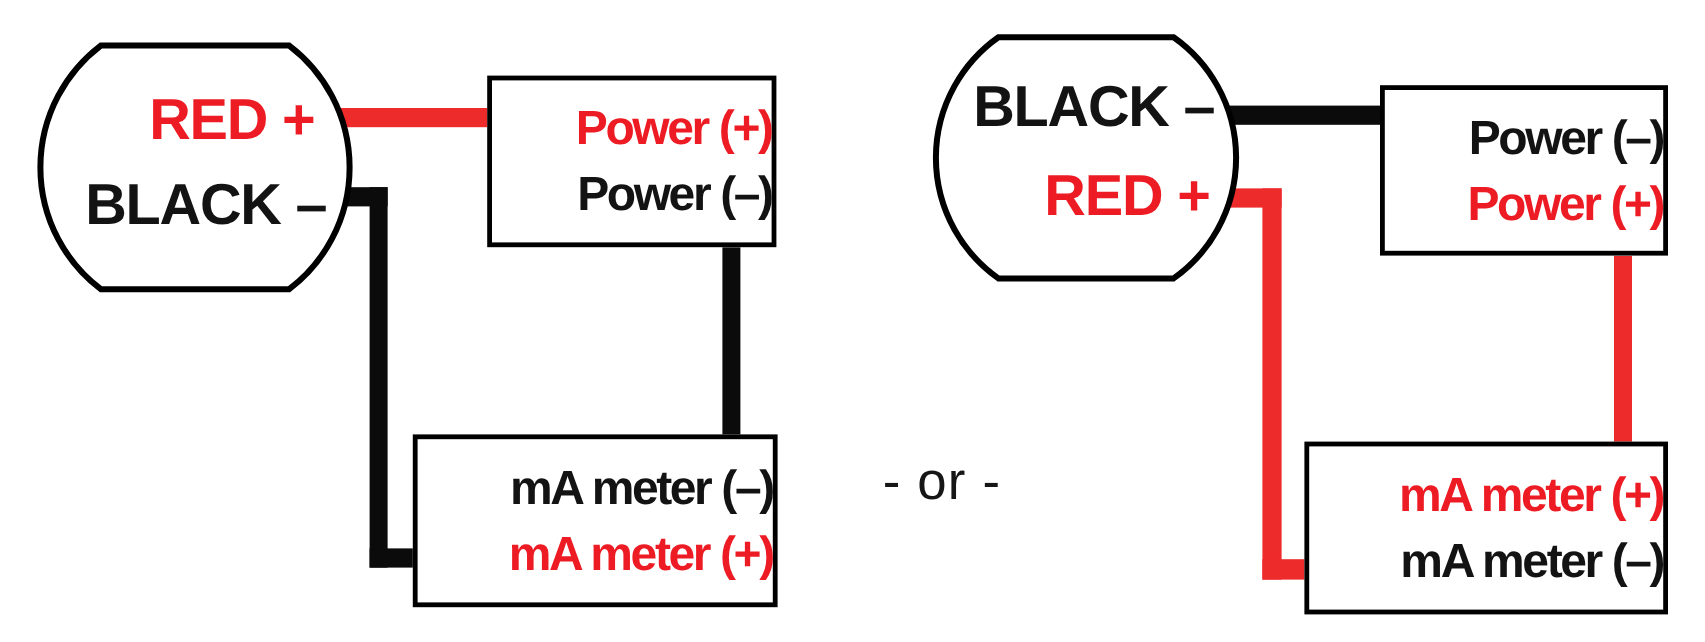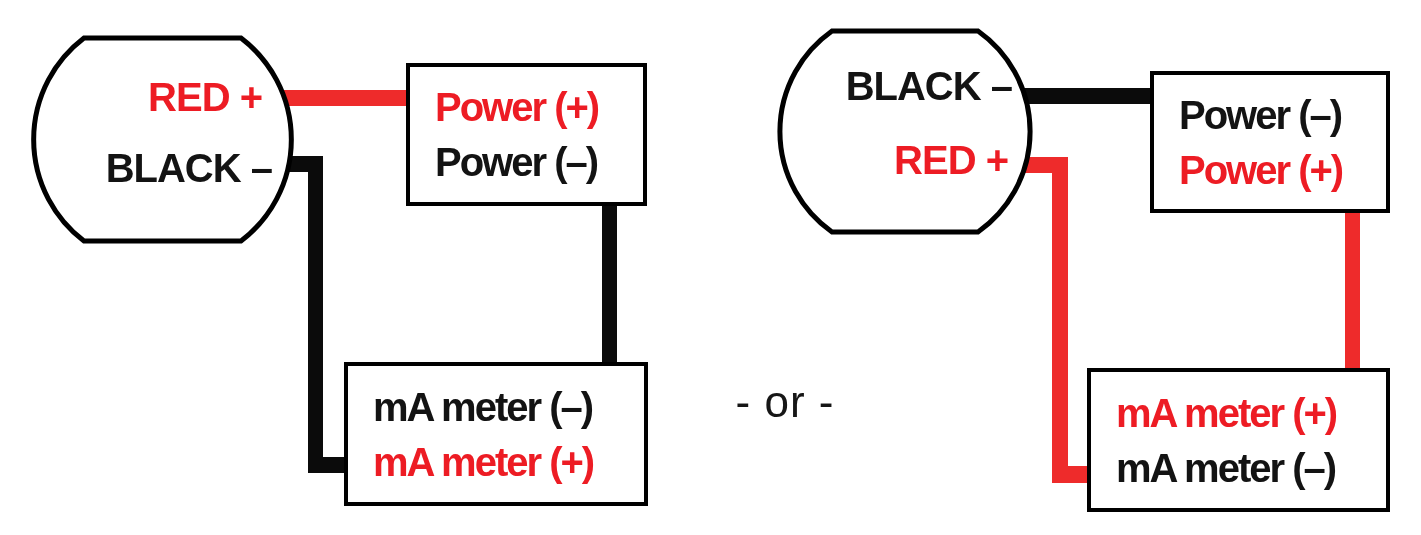--- a/index.html
+++ b/index.html
@@ -9,36 +9,37 @@
     height: 535px;
     background: #ffffff;
     font-family: "Liberation Sans", sans-serif;
     overflow: hidden;
   }
   .wire { position: absolute; }
   svg.sensor { position: absolute; left: 0; top: 0; width: 1421px; height: 535px; pointer-events: none; }
   .sensor-label {
     position: absolute;
     font-weight: bold;
-    font-size: 40px;
+    font-size: 48px;
     letter-spacing: -1px;
     line-height: 1;
     white-space: nowrap;
     text-align: right;
   }
   .tbox {
     position: absolute;
     background: #ffffff;
     border: 4px solid #000000;
     box-sizing: border-box;
     display: flex;
     flex-direction: column;
     justify-content: center;
     gap: 15px;
     padding-left: 25px;
+    align-items: flex-end;
   }
   .tline {
     font-weight: bold;
     font-size: 40px;
     letter-spacing: -2px;
     line-height: 1;
     white-space: nowrap;
   }
   .or-sep {
     position: absolute;

